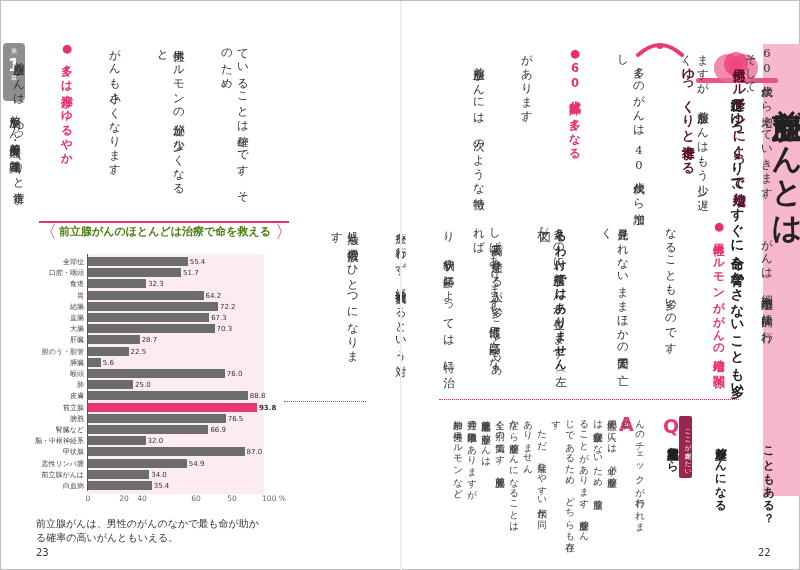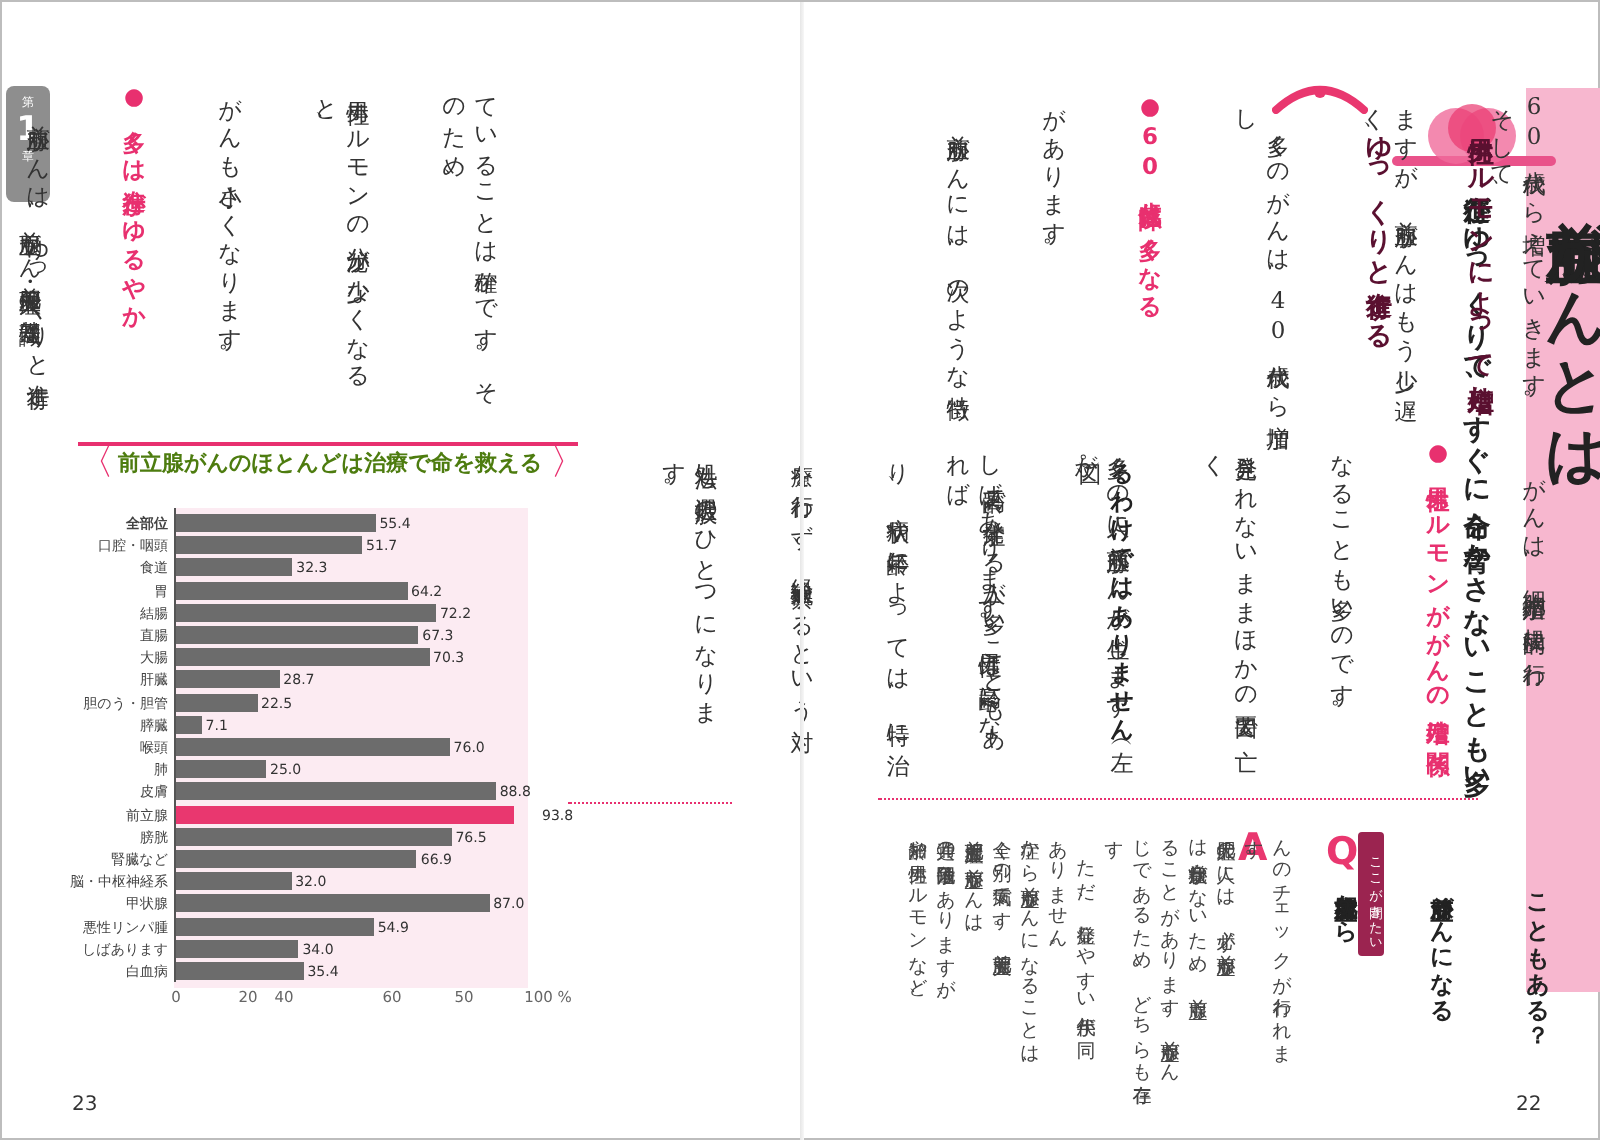--- a/index.html
+++ b/index.html
@@ -108,21 +108,21 @@
 
     <div class="chart-banner">
       <span class="chev l">〈</span>
       <span class="title">前立腺がんのほとんどは治療で命を救える</span>
       <span class="chev r">〉</span>
     </div>
     <div class="chart-area" style="height:240px;"></div>
     <div class="chart-axis"></div>
     <div id="bars">
         <div class="bar-row" style="top: 256px;">
-          <div class="bar-label" style="left: 3px; font-weight: bold;">全部位</div>
+          <div class="bar-label" style="left: 3px;">全部位</div>
           <div class="bar" style="width: 99.72px;"></div>
           <div class="bar-val" style="left: 188.72px;">55.4</div>
         </div>
         <div class="bar-row" style="top: 267.2px;">
           <div class="bar-label" style="left: 3px;">口腔・咽頭</div>
           <div class="bar" style="width: 93.06px;"></div>
           <div class="bar-val" style="left: 182.06px;">51.7</div>
         </div>
         <div class="bar-row" style="top: 278.4px;">
           <div class="bar-label" style="left: 3px;">食道</div>
@@ -155,41 +155,41 @@
           <div class="bar-val" style="left: 140.66px;">28.7</div>
         </div>
         <div class="bar-row" style="top: 345.6px;">
           <div class="bar-label" style="left: 3px;">胆のう・胆管</div>
           <div class="bar" style="width: 40.5px;"></div>
           <div class="bar-val" style="left: 129.5px;">22.5</div>
         </div>
         <div class="bar-row" style="top: 356.8px;">
           <div class="bar-label" style="left: 3px;">膵臓</div>
           <div class="bar" style="width: 12.78px;"></div>
-          <div class="bar-val" style="left: 101.78px;">7.1</div>
+          <div class="bar-val" style="left: 101.78px;">5.6</div>
         </div>
         <div class="bar-row" style="top: 368px;">
           <div class="bar-label" style="left: 3px;">喉頭</div>
           <div class="bar" style="width: 136.8px;"></div>
           <div class="bar-val" style="left: 225.8px;">76.0</div>
         </div>
         <div class="bar-row" style="top: 379.2px;">
           <div class="bar-label" style="left: 3px;">肺</div>
           <div class="bar" style="width: 45px;"></div>
           <div class="bar-val" style="left: 134px;">25.0</div>
         </div>
         <div class="bar-row" style="top: 390.4px;">
           <div class="bar-label" style="left: 3px;">皮膚</div>
           <div class="bar" style="width: 159.84px;"></div>
           <div class="bar-val" style="left: 248.84px;">88.8</div>
         </div>
         <div class="bar-row" style="top: 401.6px;">
           <div class="bar-label" style="left: 3px;">前立腺</div>
           <div class="bar hl" style="width: 168.84px;"></div>
-          <div class="bar-val" style="left: 270px;">93.8</div>
+          <div class="bar-val" style="left: 258px; font-weight: bold;">93.8</div>
         </div>
         <div class="bar-row" style="top: 412.8px;">
           <div class="bar-label" style="left: 3px;">膀胱</div>
           <div class="bar" style="width: 137.7px;"></div>
           <div class="bar-val" style="left: 226.7px;">76.5</div>
         </div>
         <div class="bar-row" style="top: 424px;">
           <div class="bar-label" style="left: 3px;">腎臓など</div>
           <div class="bar" style="width: 120.42px;"></div>
           <div class="bar-val" style="left: 209.42px;">66.9</div>
@@ -203,38 +203,39 @@
           <div class="bar-label" style="left: 3px;">甲状腺</div>
           <div class="bar" style="width: 156.6px;"></div>
           <div class="bar-val" style="left: 245.6px;">87.0</div>
         </div>
         <div class="bar-row" style="top: 457.6px;">
           <div class="bar-label" style="left: 3px;">悪性リンパ腫</div>
           <div class="bar" style="width: 98.82px;"></div>
           <div class="bar-val" style="left: 187.82px;">54.9</div>
         </div>
         <div class="bar-row" style="top: 468.8px;">
-          <div class="bar-label" style="left: 3px;">しばあります</div>
+          <div class="bar-label" style="left: 3px;">前立腺がんは</div>
           <div class="bar" style="width: 61.2px;"></div>
           <div class="bar-val" style="left: 150.2px;">34.0</div>
         </div>
         <div class="bar-row" style="top: 480px;">
           <div class="bar-label" style="left: 3px;">白血病</div>
           <div class="bar" style="width: 63.72px;"></div>
           <div class="bar-val" style="left: 152.72px;">35.4</div>
         </div>
       </div>
     <div id="ticks">
         <div class="tick" style="left: 87px;">0</div>
         <div class="tick" style="left: 123px;">20</div>
         <div class="tick" style="left: 141px;">40</div>
         <div class="tick" style="left: 195px;">60</div>
         <div class="tick" style="left: 231px;">50</div>
         <div class="tick" style="left: 273px;">100 %</div>
       </div>
+    <div class="chart-caption">前立腺がんは、男性のがんのなかで最も命が助かる確率の高いがんともいえる。</div>
 
     <div class="page-num" style="left:35px;">23</div>
   </div>
 
   <div class="gutter"></div>
 
   <div>
     <div class="title-band"></div>
     <div class="title-band-lower"></div>
 

